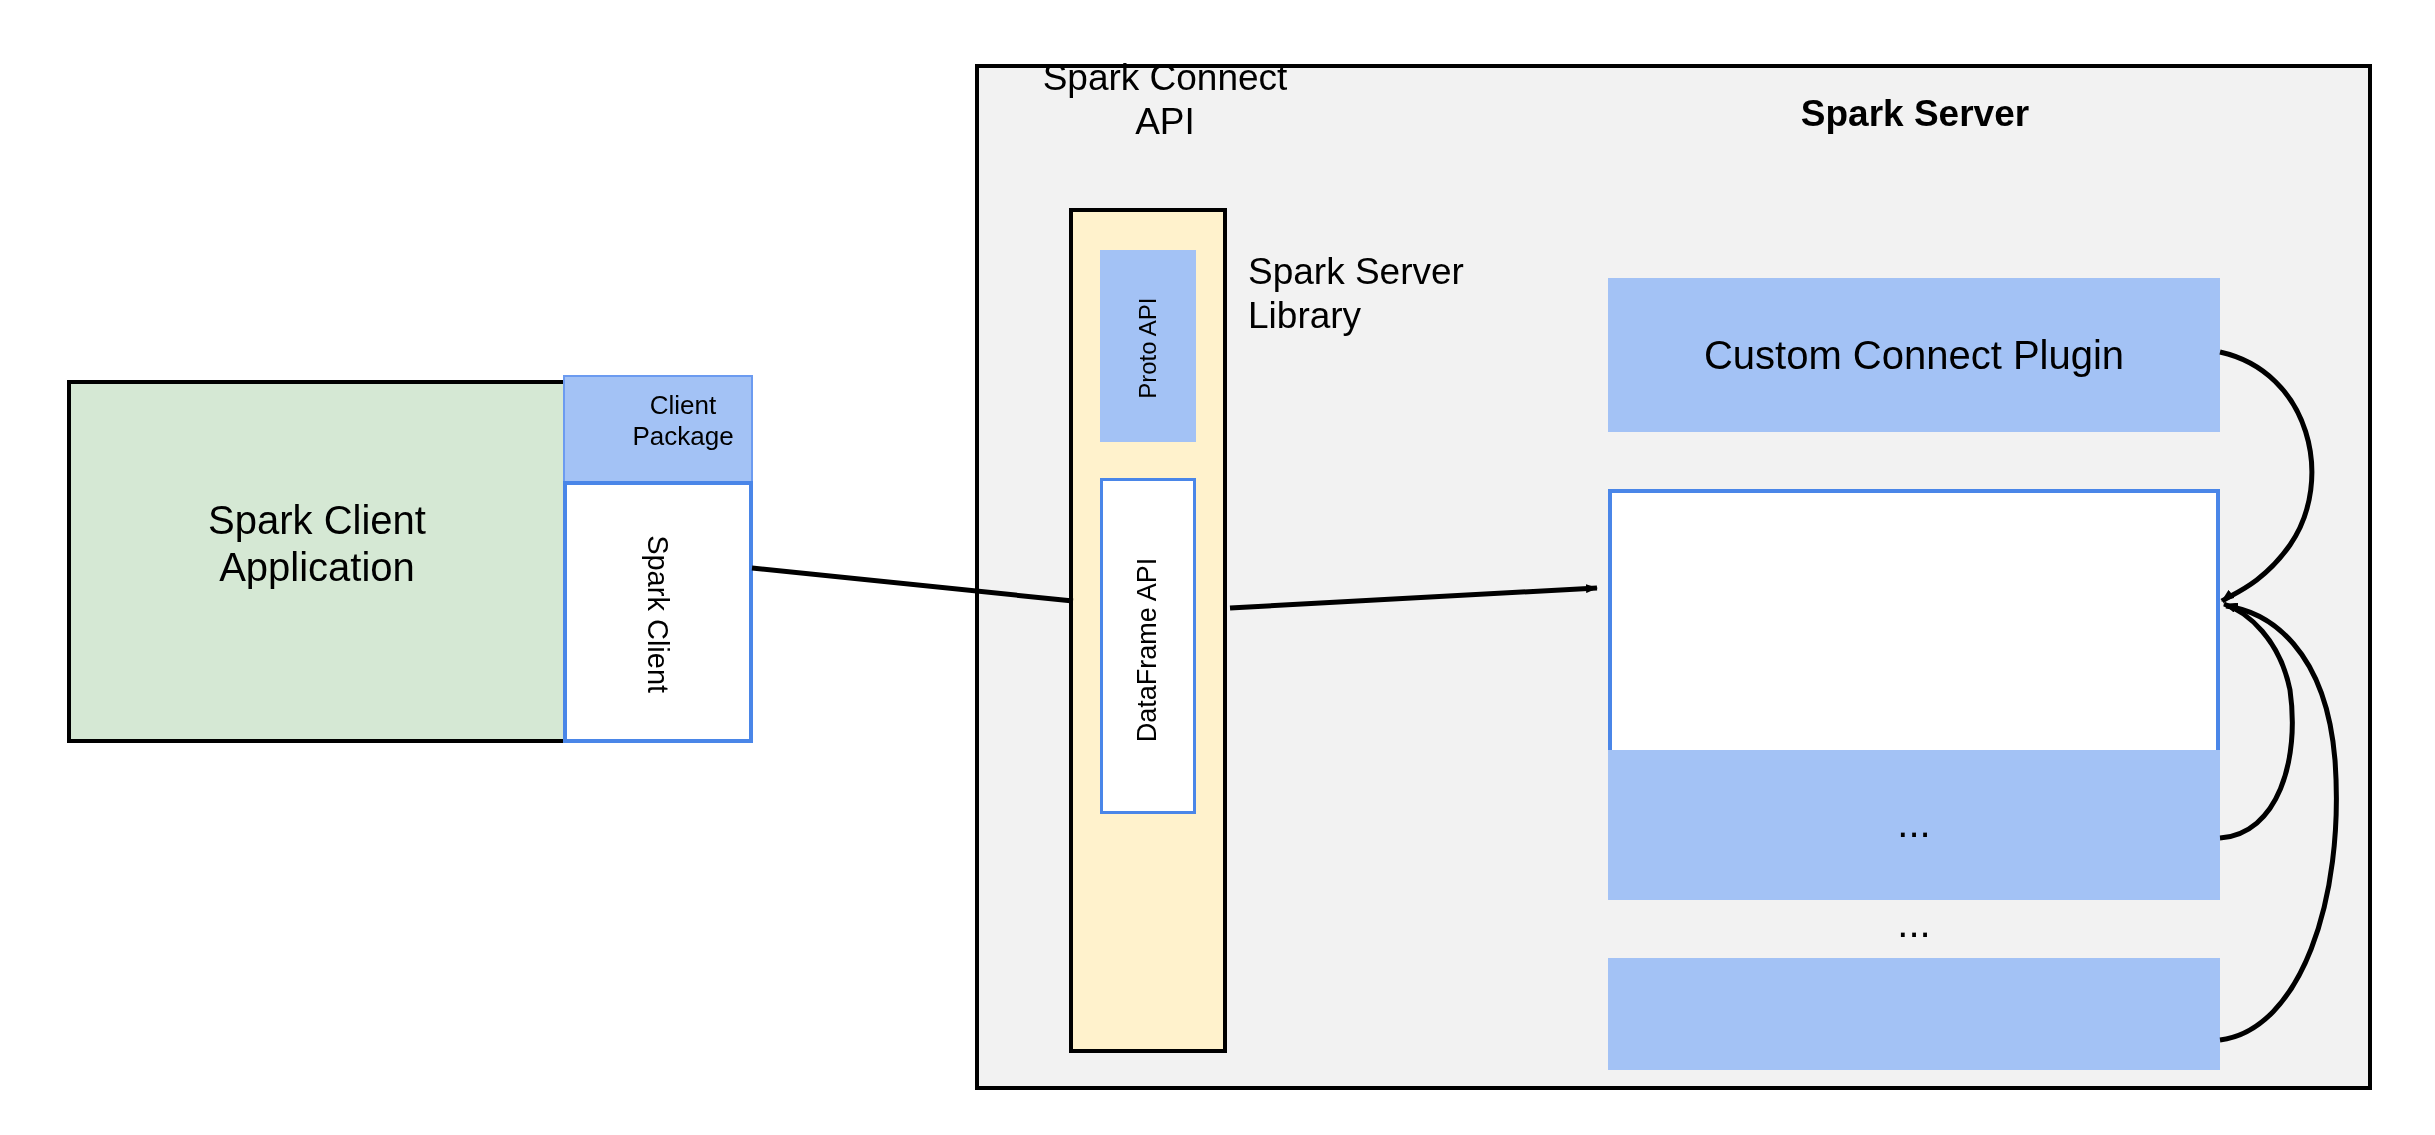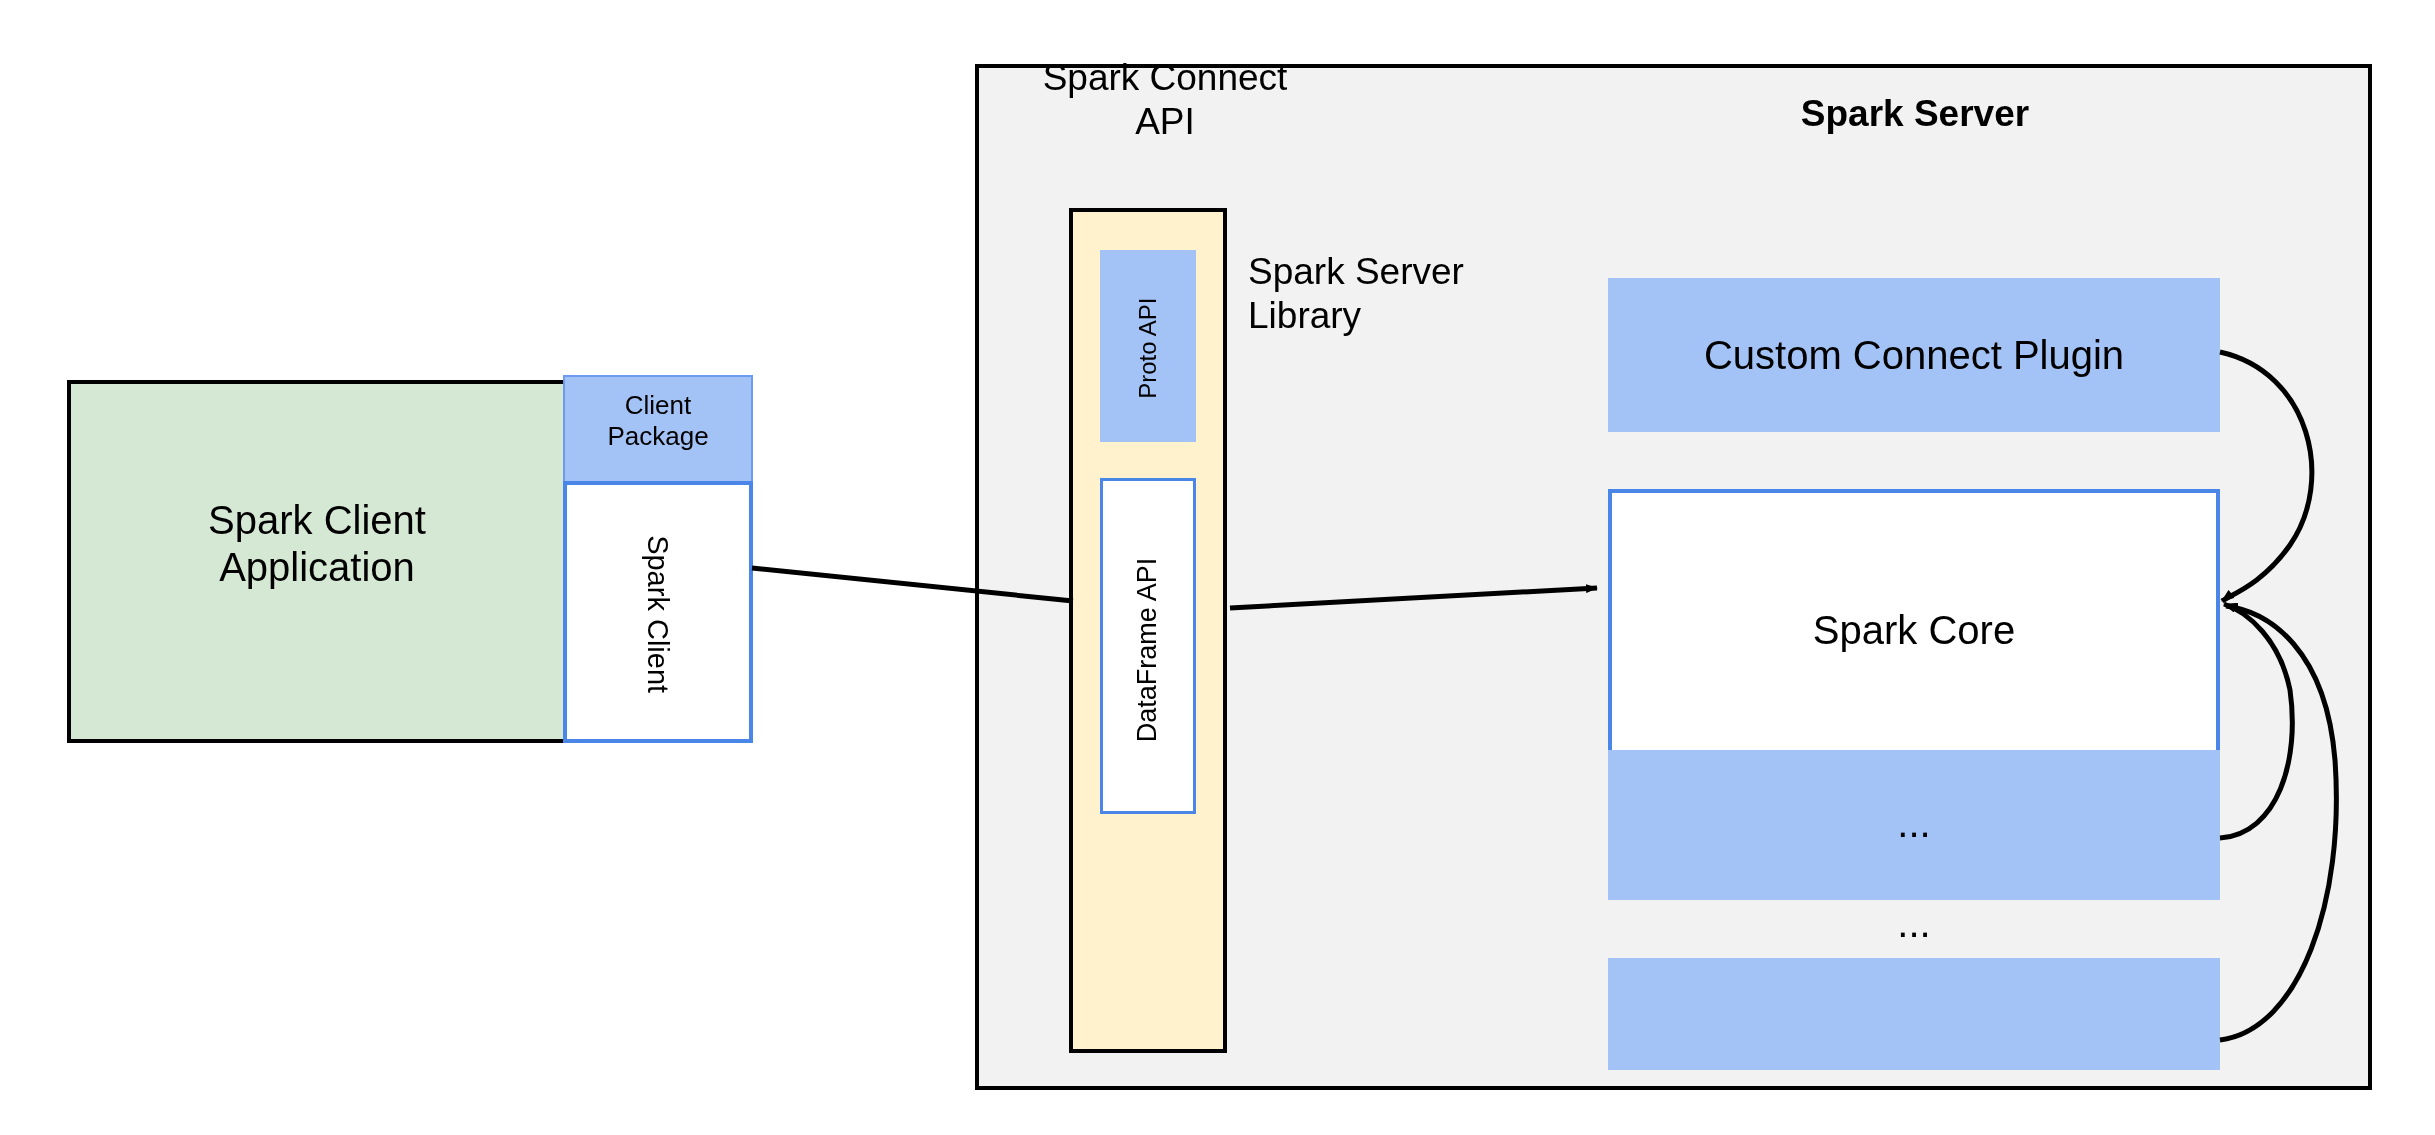--- a/index.html
+++ b/index.html
@@ -53,20 +53,21 @@
     height: 107px;
     background: #a3c2f5;
     border: 2px solid #6c9bf0;
     border-bottom: none;
   }
   #client-package-label {
     left: 563px;
     top: 390px;
     width: 190px;
     font-size: 26px;
+    padding-left: 25px;
   }
   #spark-client-box {
     left: 563px;
     top: 481px;
     width: 190px;
     height: 262px;
     background: #ffffff;
     border: 4px solid #4a86e8;
   }
   #spark-client-label {
@@ -245,21 +246,20 @@
   <div class="box" id="proto-api-box"></div>
   <div class="txt" id="proto-api-label">Proto API</div>
 
   <div class="box" id="dataframe-api-box"></div>
   <div class="txt" id="dataframe-api-label">DataFrame API</div>
 
   <div class="box module" id="custom-library-plugin-box"></div>
   <div class="txt" id="custom-library-plugin-label">Custom Connect Plugin</div>
 
   <div class="box" id="spark-core-box"></div>
-  <div class="txt" id="spark-core-label">Spark Core</div>
 
   <div class="box module" id="module-ellipsis-1-box"></div>
   <div class="txt" id="module-ellipsis-1-label">...</div>
 
   <div class="box module" id="module-ellipsis-2-box"></div>
   <div class="txt" id="module-ellipsis-2-label">...</div>
 
   <svg id="connectors" viewBox="0 0 2435 1135" xmlns="http://www.w3.org/2000/svg">
     <defs>
       <marker id="arrowhead" markerWidth="12" markerHeight="9" refX="11" refY="4.5" orient="auto" markerUnits="userSpaceOnUse">

